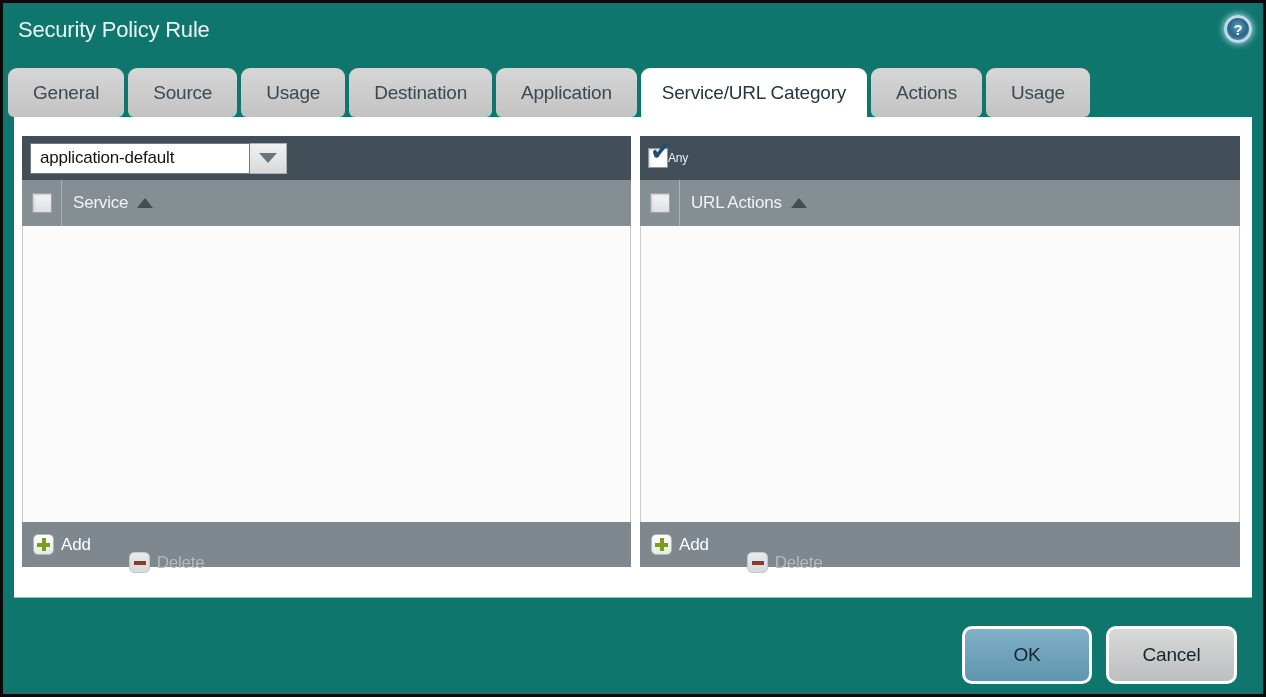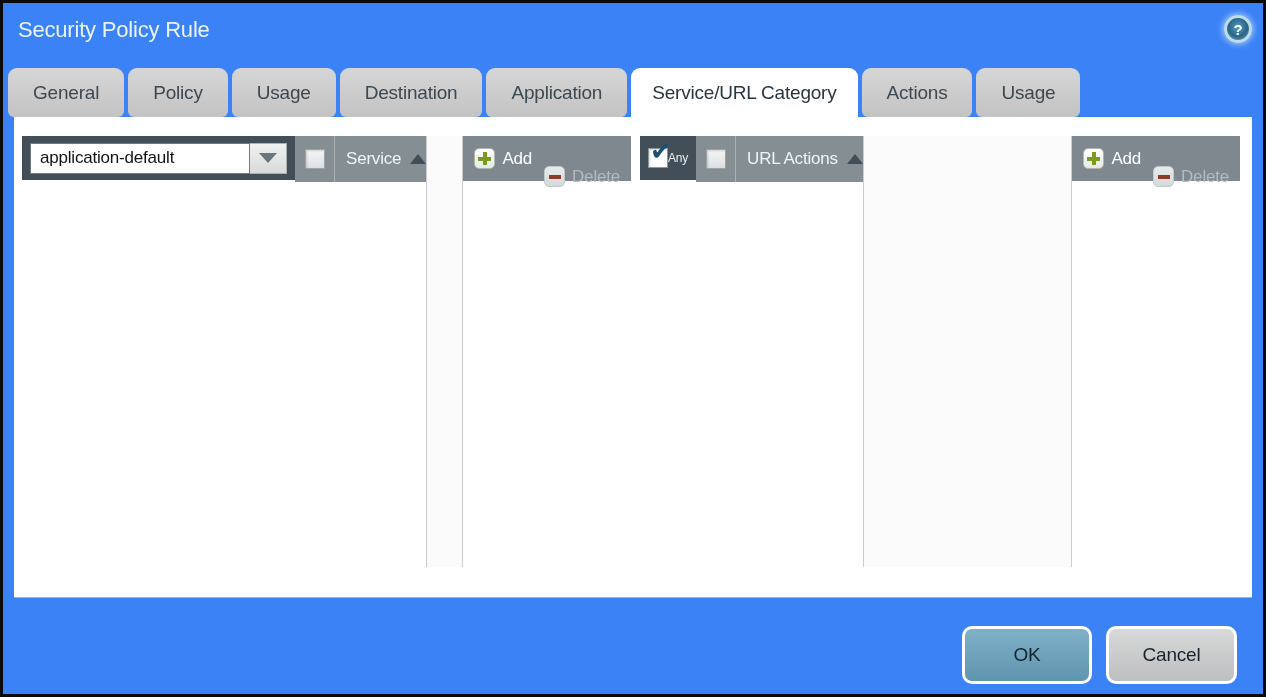--- a/index.html
+++ b/index.html
@@ -1,21 +1,21 @@
 <!DOCTYPE html>
 <html><head>
 <meta charset="utf-8">
 <style>
   * { margin:0; padding:0; box-sizing:border-box; }
   html,body { background:#1a1a1a; }
   body { font-family:"Liberation Sans","DejaVu Sans",sans-serif; }
 
   .window {
     position:relative; width:1266px; height:697px;
-    background:#3b82f6;
+    background:#0f766e;
     box-shadow: inset 0 0 0 3px #0a0a0a;
     overflow:hidden;
     letter-spacing:-0.2px;
   }
 
   
   .title { position:absolute; left:18px; top:17px; font-size:22px; color:#eaf2f6; }
   .help-icon {
     position:absolute; left:1224px; top:15px; width:28px; height:28px;
     border-radius:50%;
@@ -40,21 +40,21 @@
     background:#ffffff; color:#273741;
     border-radius:9px 9px 0 0; padding:0 21px;
   }
 
   
   .content {
     position:absolute; left:14px; top:117px; width:1238px; height:481px;
     background:#ffffff; border-bottom:1px solid #a9b2b6;
   }
 
-  .panel { position:absolute; top:19px; height:431px; display:flex; flex-direction:row; }
+  .panel { position:absolute; top:19px; height:431px; display:flex; flex-direction:column; }
   .panel.left  { left:8px;   width:609px; }
   .panel.right { left:626px; width:600px; }
 
   .panel-toolbar {
     height:44px; background:#424f58; flex:0 0 auto;
     display:flex; align-items:center; padding:0 8px;
   }
 
   .panel-header {
     height:46px; background:#848e93; flex:0 0 auto;
@@ -72,21 +72,21 @@
     border-bottom:10px solid #414e57;
   }
 
   .panel-body {
     flex:1 1 auto; background:#fbfbfb;
     border-left:1px solid #c9cdcf; border-right:1px solid #c9cdcf;
   }
 
   .panel-footer {
     height:45px; background:#7e888e; flex:0 0 auto;
-    display:flex; align-items:center; gap:12px; padding:0 11px;
+    display:flex; align-items:center; gap:38px; padding:0 11px;
   }
   .action { display:flex; align-items:center; gap:7px; color:#ffffff; font-size:17px; cursor:pointer; }
   .action.disabled { color:#b2bbc0; cursor:default;margin-top:36px; }
   .icon-box {
     width:21px; height:21px; border-radius:5px; position:relative; flex:0 0 auto;
     background:linear-gradient(#ffffff,#e6e9e6);
     border:1px solid #b0b7b0;
   }
   .action.disabled .icon-box { background:linear-gradient(#e8eaeb,#d6d9da); border-color:#c2c7c9; }
   .plus::before, .plus::after { content:""; position:absolute; background:#7d9b21; }
@@ -144,21 +144,21 @@
   <div class="title">Security Policy Rule</div>
   <div class="help-icon">
     <span>?</span>
   </div>
 
   <div class="tabs">
     <div class="tab">
         <span>General</span>
       </div>
     <div class="tab">
-        <span>Policy</span>
+        <span>Source</span>
       </div>
     <div class="tab">
         <span>Usage</span>
       </div>
     <div class="tab">
         <span>Destination</span>
       </div>
     <div class="tab">
         <span>Application</span>
       </div>

